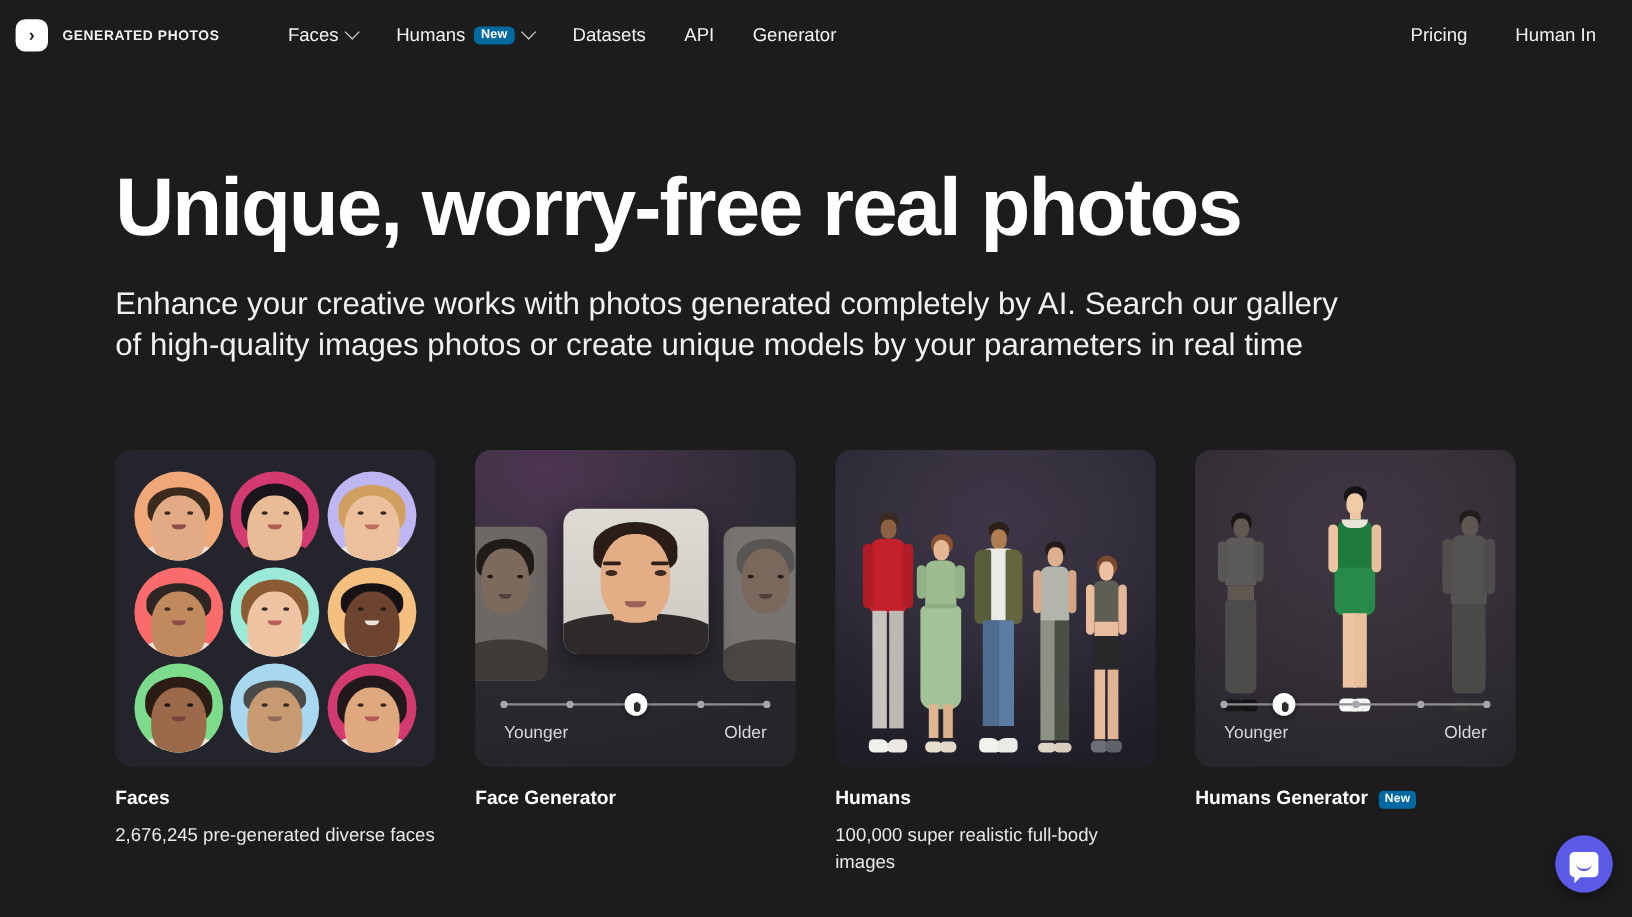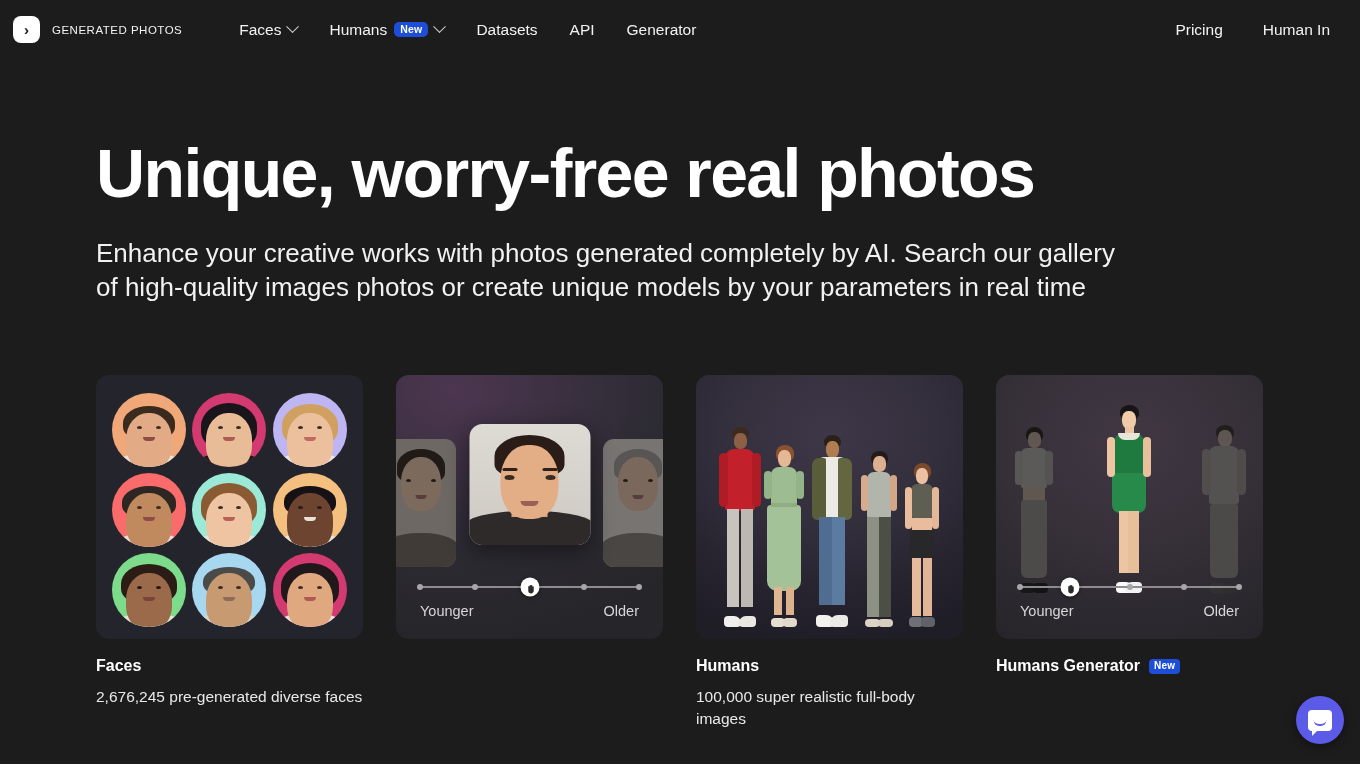--- a/index.html
+++ b/index.html
@@ -22,34 +22,34 @@
   }
   .brand { display:flex; align-items:center; margin-left:13px; }
   .logo-mark {
     width:27px; height:27px; border-radius:8px;
     background:#ffffff; color:#1c1c1c;
     display:flex; align-items:center; justify-content:center;
     font-size:15px; font-weight:bold; line-height:1;
   }
   .brand-name {
     margin-left:12px;
-    font-size:11.5px; font-weight:normal; letter-spacing:.5px;
+    font-size:11.5px; font-weight:bold; letter-spacing:.5px;
     color:#f2f2f2; white-space:nowrap;
   }
   .nav-main { display:flex; align-items:center; margin-left:57px; gap:32px; }
   .nav-item {
     display:flex; align-items:center; gap:7px;
     font-size:15.5px; color:#f2f2f2; cursor:pointer; white-space:nowrap;
   }
   .chev {
     width:9px; height:9px; border-right:1.8px solid #cfcfcf; border-bottom:1.8px solid #cfcfcf;
     transform:rotate(45deg) translate(-2px,-2px); display:inline-block;
   }
   .badge-new {
-    display:inline-block; background:#1d4ed8; color:#ffffff;
+    display:inline-block; background:#0369a1; color:#ffffff;
     font-size:10.5px; font-weight:bold; border-radius:5px;
     padding:2px 6px 3px; line-height:1; letter-spacing:.2px;
   }
   .nav-right { margin-left:auto; display:flex; align-items:center; gap:40px; margin-right:30px; }
   .nav-right .nav-item { font-size:15.5px; }
 
   
   .hero { position:absolute; left:96px; top:139px; width:1200px; }
   .headline {
     font-size:68px; font-weight:900; line-height:1; letter-spacing:-1.6px;
@@ -390,20 +390,23 @@
             <svg class="grab-cursor" viewBox="0 0 16 16">
               <path d="M4 8V4.5a1 1 0 0 1 2 0V8V3a1 1 0 0 1 2 0v5V3.3a1 1 0 0 1 2 0V8V5a1 1 0 0 1 2 0v5.2c0 2.4-1.6 4.3-4 4.3s-4-1.6-4-4V8.2z" fill="#2b2b2b"></path>
             </svg>
           </div>
         </div>
         <div class="slider-labels">
           <span>Younger</span>
           <span>Older</span>
         </div>
       </div>
+    </div>
+    <div class="card-title">
+      <span>Face Generator</span>
     </div>
   </div>
 
   <div class="card">
     <div class="card-visual hum-bg">
       <div class="people-row">
 
         <div class="person" style="width:50px;height:200px;margin-right:-6px">
           <div style="position:absolute;left:17px;top:0;width:17px;height:13px;background:#3b2a20;border-radius:50% 50% 40% 40%"></div>
           <div style="position:absolute;left:19px;top:6px;width:13px;height:16px;background:#8d6045;border-radius:44%"></div>

